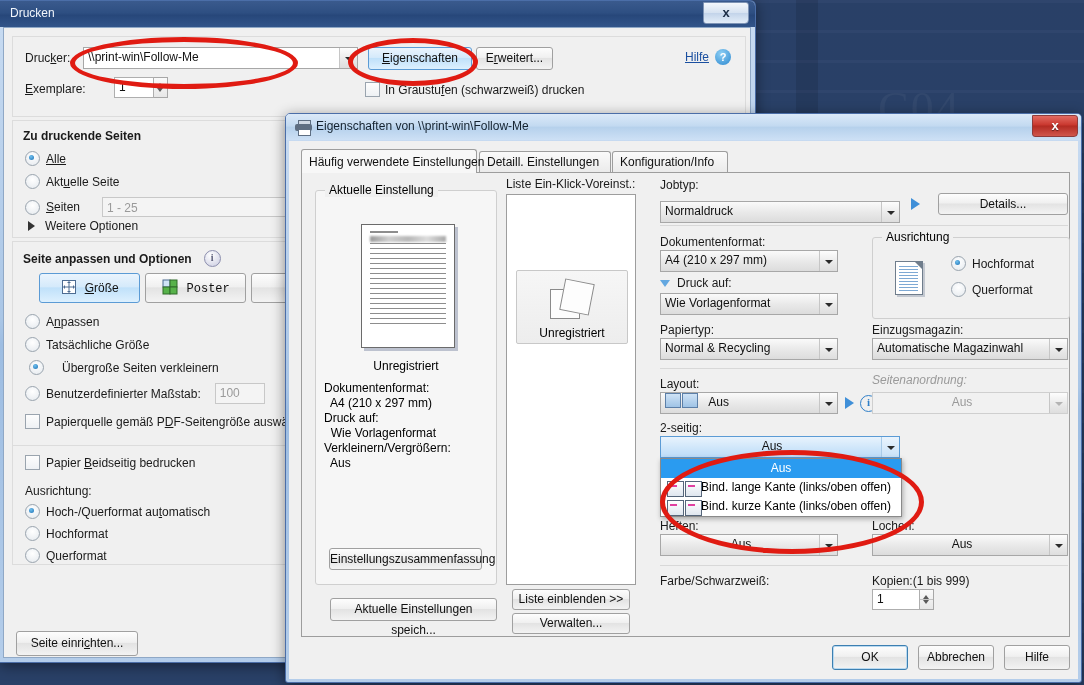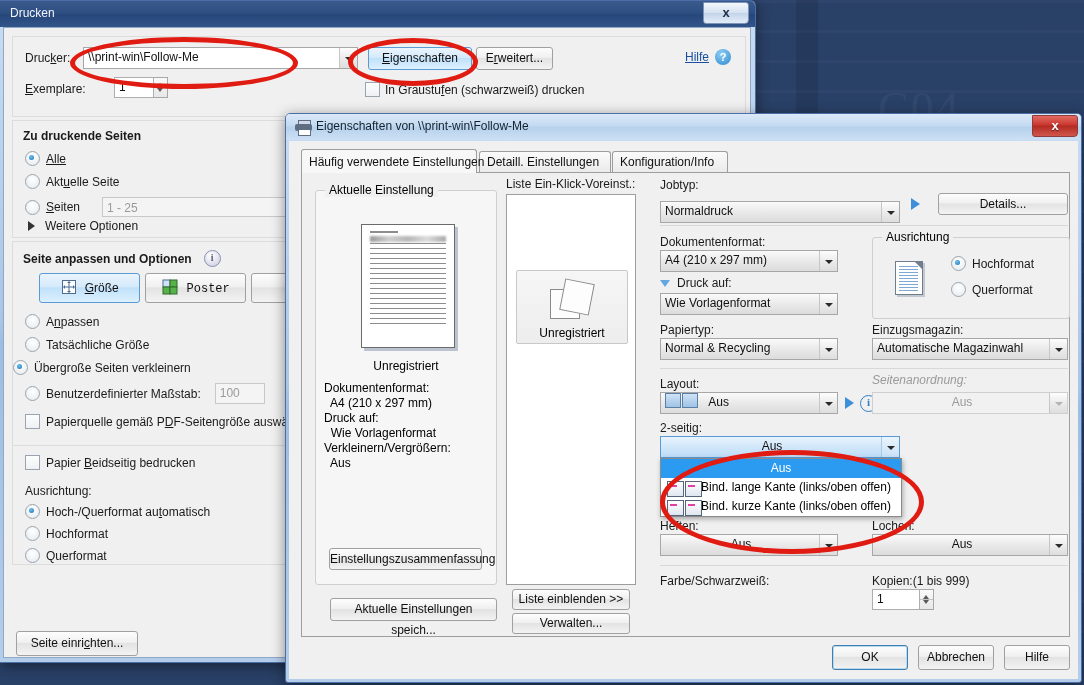--- a/index.html
+++ b/index.html
@@ -279,21 +279,21 @@
       </div>
 
       <div class="row" style="position:absolute;left:12px;top:72px;">
         <span class="radio"></span>
         <span class="lbl" style="margin-left:6px;">A<span class="u">n</span>passen</span>
       </div>
       <div class="row" style="position:absolute;left:12px;top:95px;">
         <span class="radio"></span>
         <span class="lbl" style="margin-left:6px;">Tatsächliche Größe</span>
       </div>
-      <div class="row" style="position:absolute;left:0;top:118px;">
+      <div class="row" style="position:absolute;left:16px;top:118px;gap:12px;">
         <span class="radio on"></span>
         <span class="lbl" style="margin-left:6px;">Übergroße Seiten verkleinern</span>
       </div>
       <div class="row" style="position:absolute;left:12px;top:141px;">
         <span class="radio"></span>
         <span class="lbl" style="margin-left:6px;text-align:right;">Benutzerdefinierter Maßstab:</span>
         <span class="field grey" style="margin-left:14px;width:50px;background:#f4f4f4;border-color:#c8c8c8;">100</span>
       </div>
       <div class="row" style="position:absolute;left:12px;top:172px;">
         <span class="chk"></span>

